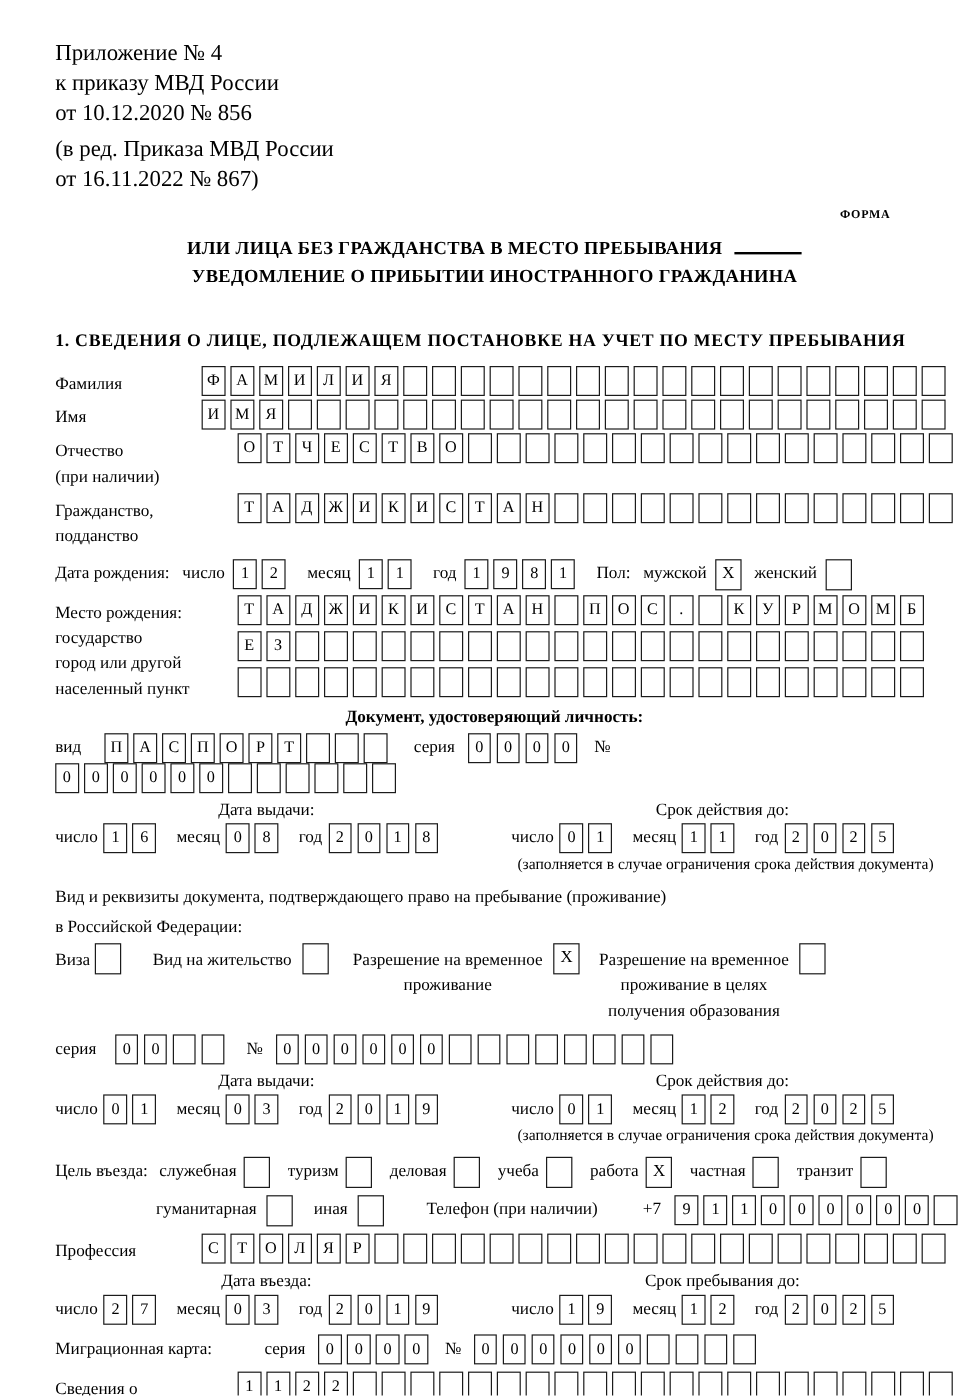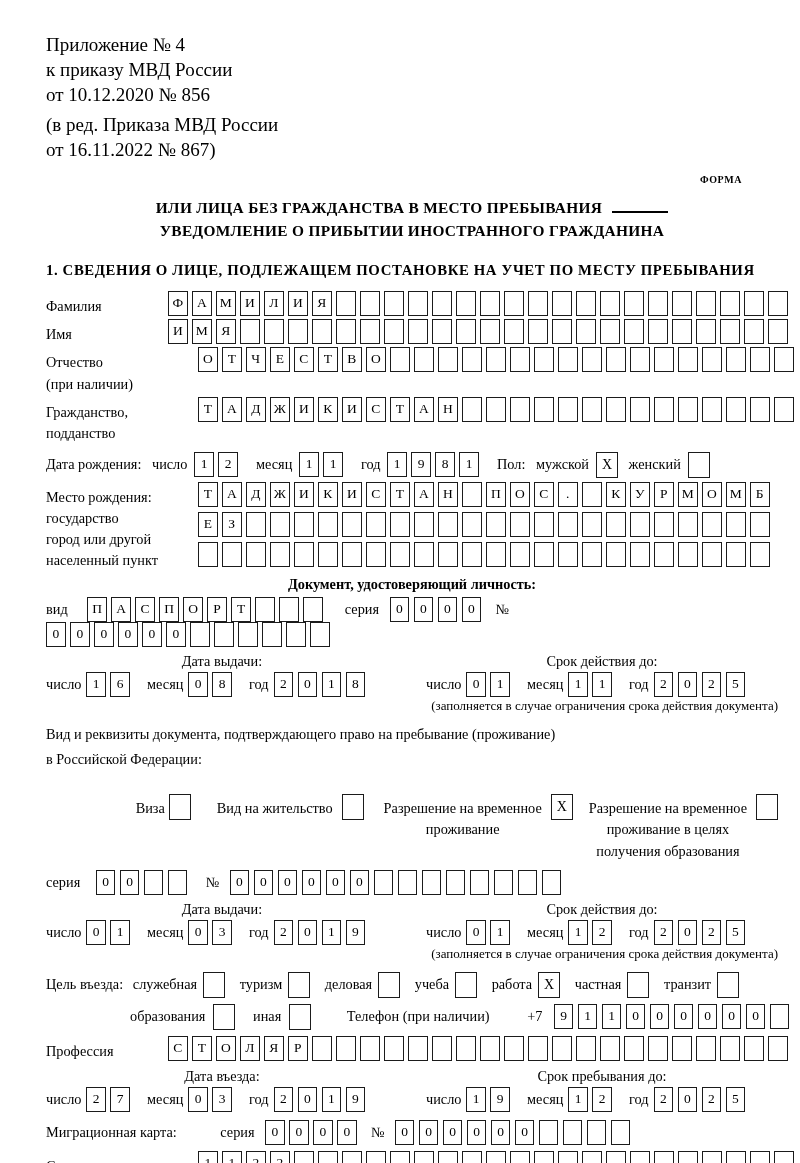--- a/index.html
+++ b/index.html
@@ -8,21 +8,21 @@
          font-family:"Liberation Serif","DejaVu Serif",serif; font-size:14.3px; }
   .page { padding:32px 22px 0 46px; }
 
   .annex { font-size:19px; line-height:1.32; }
   .annex .g2 { margin-top:5px; }
   .forma { text-align:right; padding-right:36px; font-weight:bold; font-size:10px;
            margin-top:12px; letter-spacing:.6px; }
   .title { text-align:center; font-weight:bold; font-size:15.4px; margin-top:12px;
            line-height:1.45; letter-spacing:.3px; }
   .blank { display:inline-block; width:56px; border-bottom:2px solid #000; margin-left:10px; }
-  .sec-heading { font-weight:bold; font-size:14.8px; letter-spacing:.6px; margin:20px 0 12px 0; }
+  .sec-heading { font-weight:bold; font-size:14.8px; letter-spacing:.6px; margin:34px 0 12px 0; }
 
   .row { display:flex; align-items:flex-start; margin-bottom:2px;gap:40px; }
   .lbl { flex:0 0 auto; padding-top:5px; line-height:1.48; }
   .w82 { width:82px; } .w112 { width:112px; }
   .cells { white-space:nowrap; }
   .cell { display:inline-block; width:19.5px; height:25px; border:1.6px solid #1b1b1b;
           margin-right:4.5px; text-align:center; line-height:22px; font-size:13.5px;
           vertical-align:top; background:#fff; }
   .checkbox { display:inline-block; width:22px; height:26px; border:1.6px solid #1b1b1b;
           text-align:center; line-height:24px; font-size:14px; vertical-align:top; background:#fff; }
@@ -37,21 +37,21 @@
   .dates { display:flex; margin-top:6px; }
   .date-half { width:352px; }
   .date-half.right { padding-left:28px; width:380px; }
   .date-title { text-align:center; margin-bottom:2px; }
   .date-line { white-space:nowrap; }
   .date-line .t { margin-right:5px; }
   .date-line .cells { margin-right:9px; }
   .date-note { text-align:right; font-size:13px; margin-top:1px; }
 
   .resid-lines { margin-top:8px; line-height:1.75; }
-  .permit-row { display:flex; align-items:flex-start; margin-top:22px;justify-content:flex-end; }
+  .permit-row { display:flex; align-items:flex-start; margin-top:0; }
   .permit-row .t { padding-top:6px; }
   .permit-text { text-align:center; line-height:1.5; padding-top:4px; }
   .permit-row .checkbox { margin-left:9px; }
   .sp26 { width:26px; } .sp20 { width:20px; } .sp16 { width:16px; }
 
   .purpose-row { white-space:nowrap; margin-top:10px; }
   .purpose-row .t { margin-right:6px; }
   .purpose-row .checkbox { margin-right:11px; }
   .phone-row { white-space:nowrap; margin-top:6px; padding-left:84px; }
   .phone-row .t { margin-right:8px; }
@@ -221,21 +221,21 @@
     <span class="t">служебная</span><span class="checkbox"></span>
     <span class="t">туризм</span><span class="checkbox"></span>
     <span class="t">деловая</span><span class="checkbox"></span>
     <span class="t">учеба</span><span class="checkbox"></span>
     <span class="t">работа</span><span class="checkbox">X</span>
     <span class="t">частная</span><span class="checkbox"></span>
     <span class="t">транзит</span><span class="checkbox"></span>
   </div>
 
   <div class="phone-row">
-    <span class="t">образования</span><span class="checkbox"></span>
+    <span class="t">гуманитарная</span><span class="checkbox"></span>
     <span class="t">иная</span><span class="checkbox"></span>
     <span class="t" style="margin-left:18px;">Телефон (при наличии)</span>
     <span class="t plus7">+7</span>
     <span class="cells"><span class="cell">9</span><span class="cell">1</span><span class="cell">1</span><span class="cell">0</span><span class="cell">0</span><span class="cell">0</span><span class="cell">0</span><span class="cell">0</span><span class="cell">0</span><span class="cell"></span></span>
   </div>
 
   <div class="row" style="margin-top:6px;">
     <div class="lbl w82">Профессия</div>
     <div class="cells"><span class="cell">С</span><span class="cell">Т</span><span class="cell">О</span><span class="cell">Л</span><span class="cell">Я</span><span class="cell">Р</span><span class="cell"></span><span class="cell"></span><span class="cell"></span><span class="cell"></span><span class="cell"></span><span class="cell"></span><span class="cell"></span><span class="cell"></span><span class="cell"></span><span class="cell"></span><span class="cell"></span><span class="cell"></span><span class="cell"></span><span class="cell"></span><span class="cell"></span><span class="cell"></span><span class="cell"></span><span class="cell"></span><span class="cell"></span><span class="cell"></span></div>
   </div>

